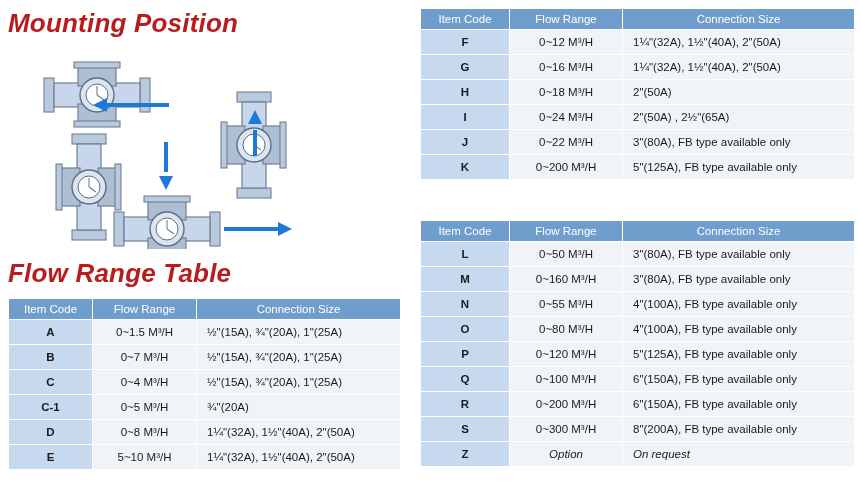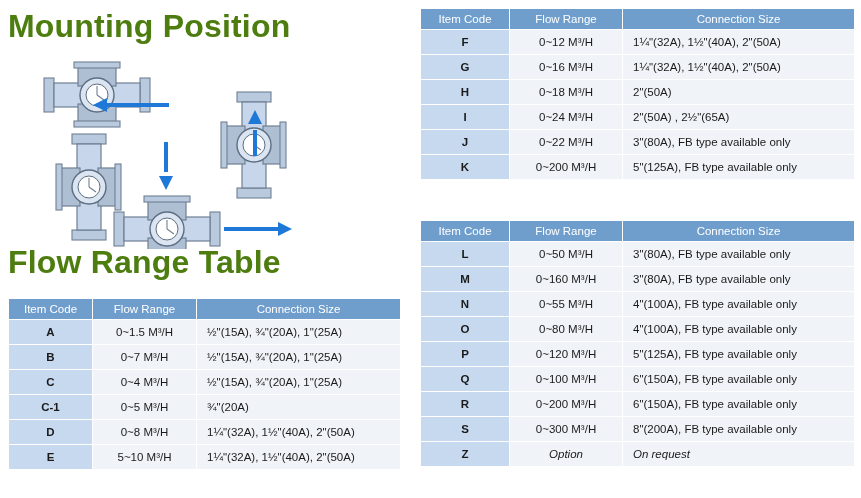--- a/index.html
+++ b/index.html
@@ -18,28 +18,29 @@
   .page {
     position: relative;
     width: 861px;
     height: 498px;
   }
 
   
   .heading {
     position: absolute;
     font-family: "Liberation Sans", sans-serif;
+    font-style: italic;
     font-weight: bold;
-    color: #4d7c0f;
-    font-size: 32px;
+    color: #b91c1c;
+    font-size: 26px;
     letter-spacing: 0.2px;
     white-space: nowrap;
   }
   #mounting-heading { left: 8px; top: 8px; }
-  #flowrange-heading { left: 8px; top: 244px; }
+  #flowrange-heading { left: 8px; top: 258px; }
 
   
   .diagram {
     position: absolute;
     left: 6px;
     top: 44px;
     width: 396px;
     height: 205px;
   }
   .arrow-line { stroke: #1e78d7; stroke-width: 4; }

